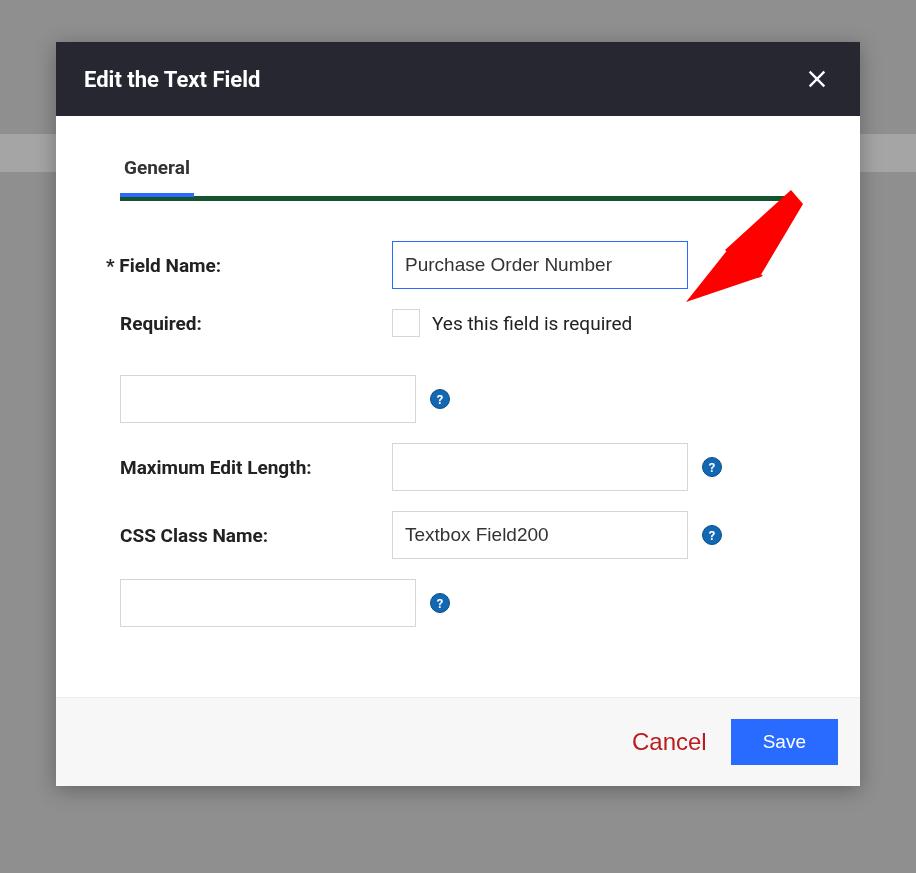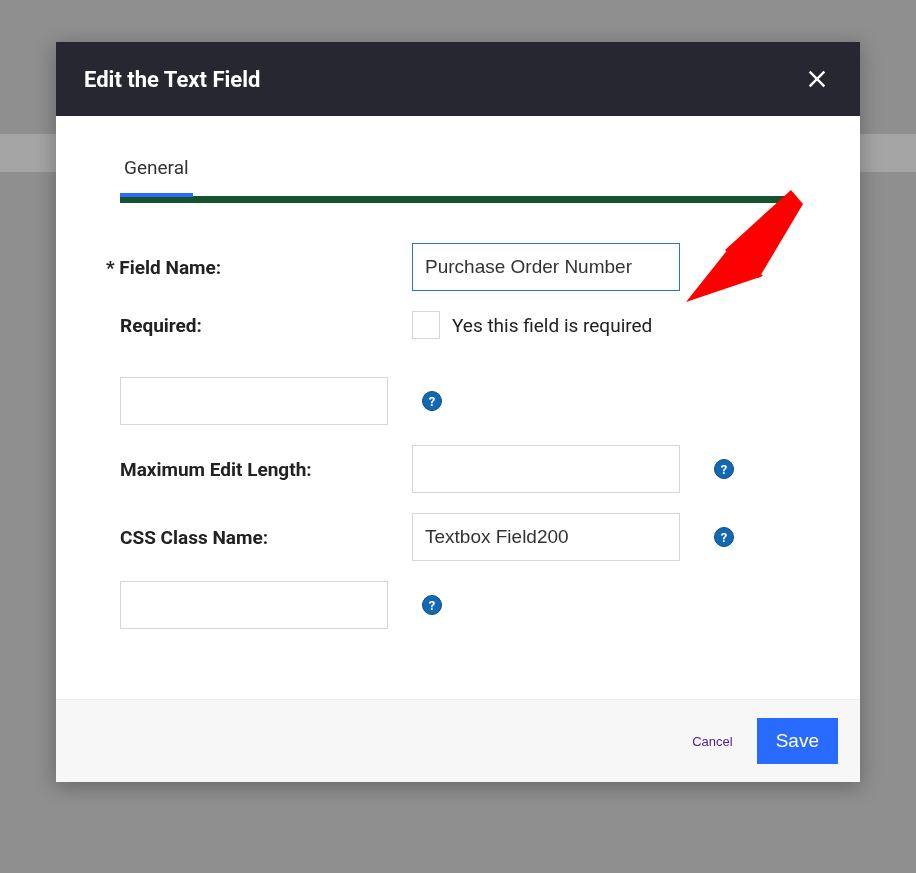--- a/index.html
+++ b/index.html
@@ -54,54 +54,54 @@
     .close-btn svg {
       width: 22px;
       height: 22px;
       stroke: #fff;
       stroke-width: 2.5;
     }
     .modal-body {
       padding: 36px 64px 50px 64px;
     }
     .tabs {
-      border-bottom: 7px solid #14532d;
+      border-bottom: 5px solid #14532d;
       margin-bottom: 40px;
+      font-weight: bold;
     }
     .tab {
       display: inline-block;
       padding: 4px 4px 14px 4px;
       font-size: 19px;
       color: #333;
       border-bottom: 4px solid #2a6bff;
       margin-bottom: -1px;
       cursor: pointer;
     }
     .form-row {
       display: flex;
       align-items: center;
       margin-bottom: 20px;
-      gap: 20px;
     }
     .form-row.spaced-top {
       margin-top: 38px;
     }
     .form-label {
       width: 272px;
       font-size: 19px;
       font-weight: 700;
       color: #222;
       flex-shrink: 0;
     }
     .form-label.required::before {
       content: "* ";
       margin-left: -14px;
     }
     .form-input {
-      width: 268px;
+      width: 296px;
       height: 48px;
       border: 1px solid #d6d6d6;
       font-size: 19px;
       padding: 0 12px;
       color: #333;
       outline: none;
     }
     .form-input.focused {
       border: 1px solid #2a6bff;
     }
@@ -143,31 +143,31 @@
       border-top: 1px solid #eee;
       padding: 18px 22px;
       display: flex;
       justify-content: flex-end;
       align-items: center;
       gap: 14px;
     }
     .btn-cancel {
       background: transparent;
       border: none;
-      color: #4c1d95;
-      font-size: 13px;
+      color: #b91c1c;
+      font-size: 24px;
       cursor: pointer;
       padding: 12px 10px;
     }
     .btn-save {
       background: #2a6bff;
       border: none;
       color: #fff;
       font-size: 19px;
-      padding: 12px 19px;
+      padding: 12px 32px;
       cursor: pointer;
     }
     .arrow {
       position: absolute;
       top: 142px;
       left: 615px;
       width: 140px;
       height: 140px;
       pointer-events: none;
     }

